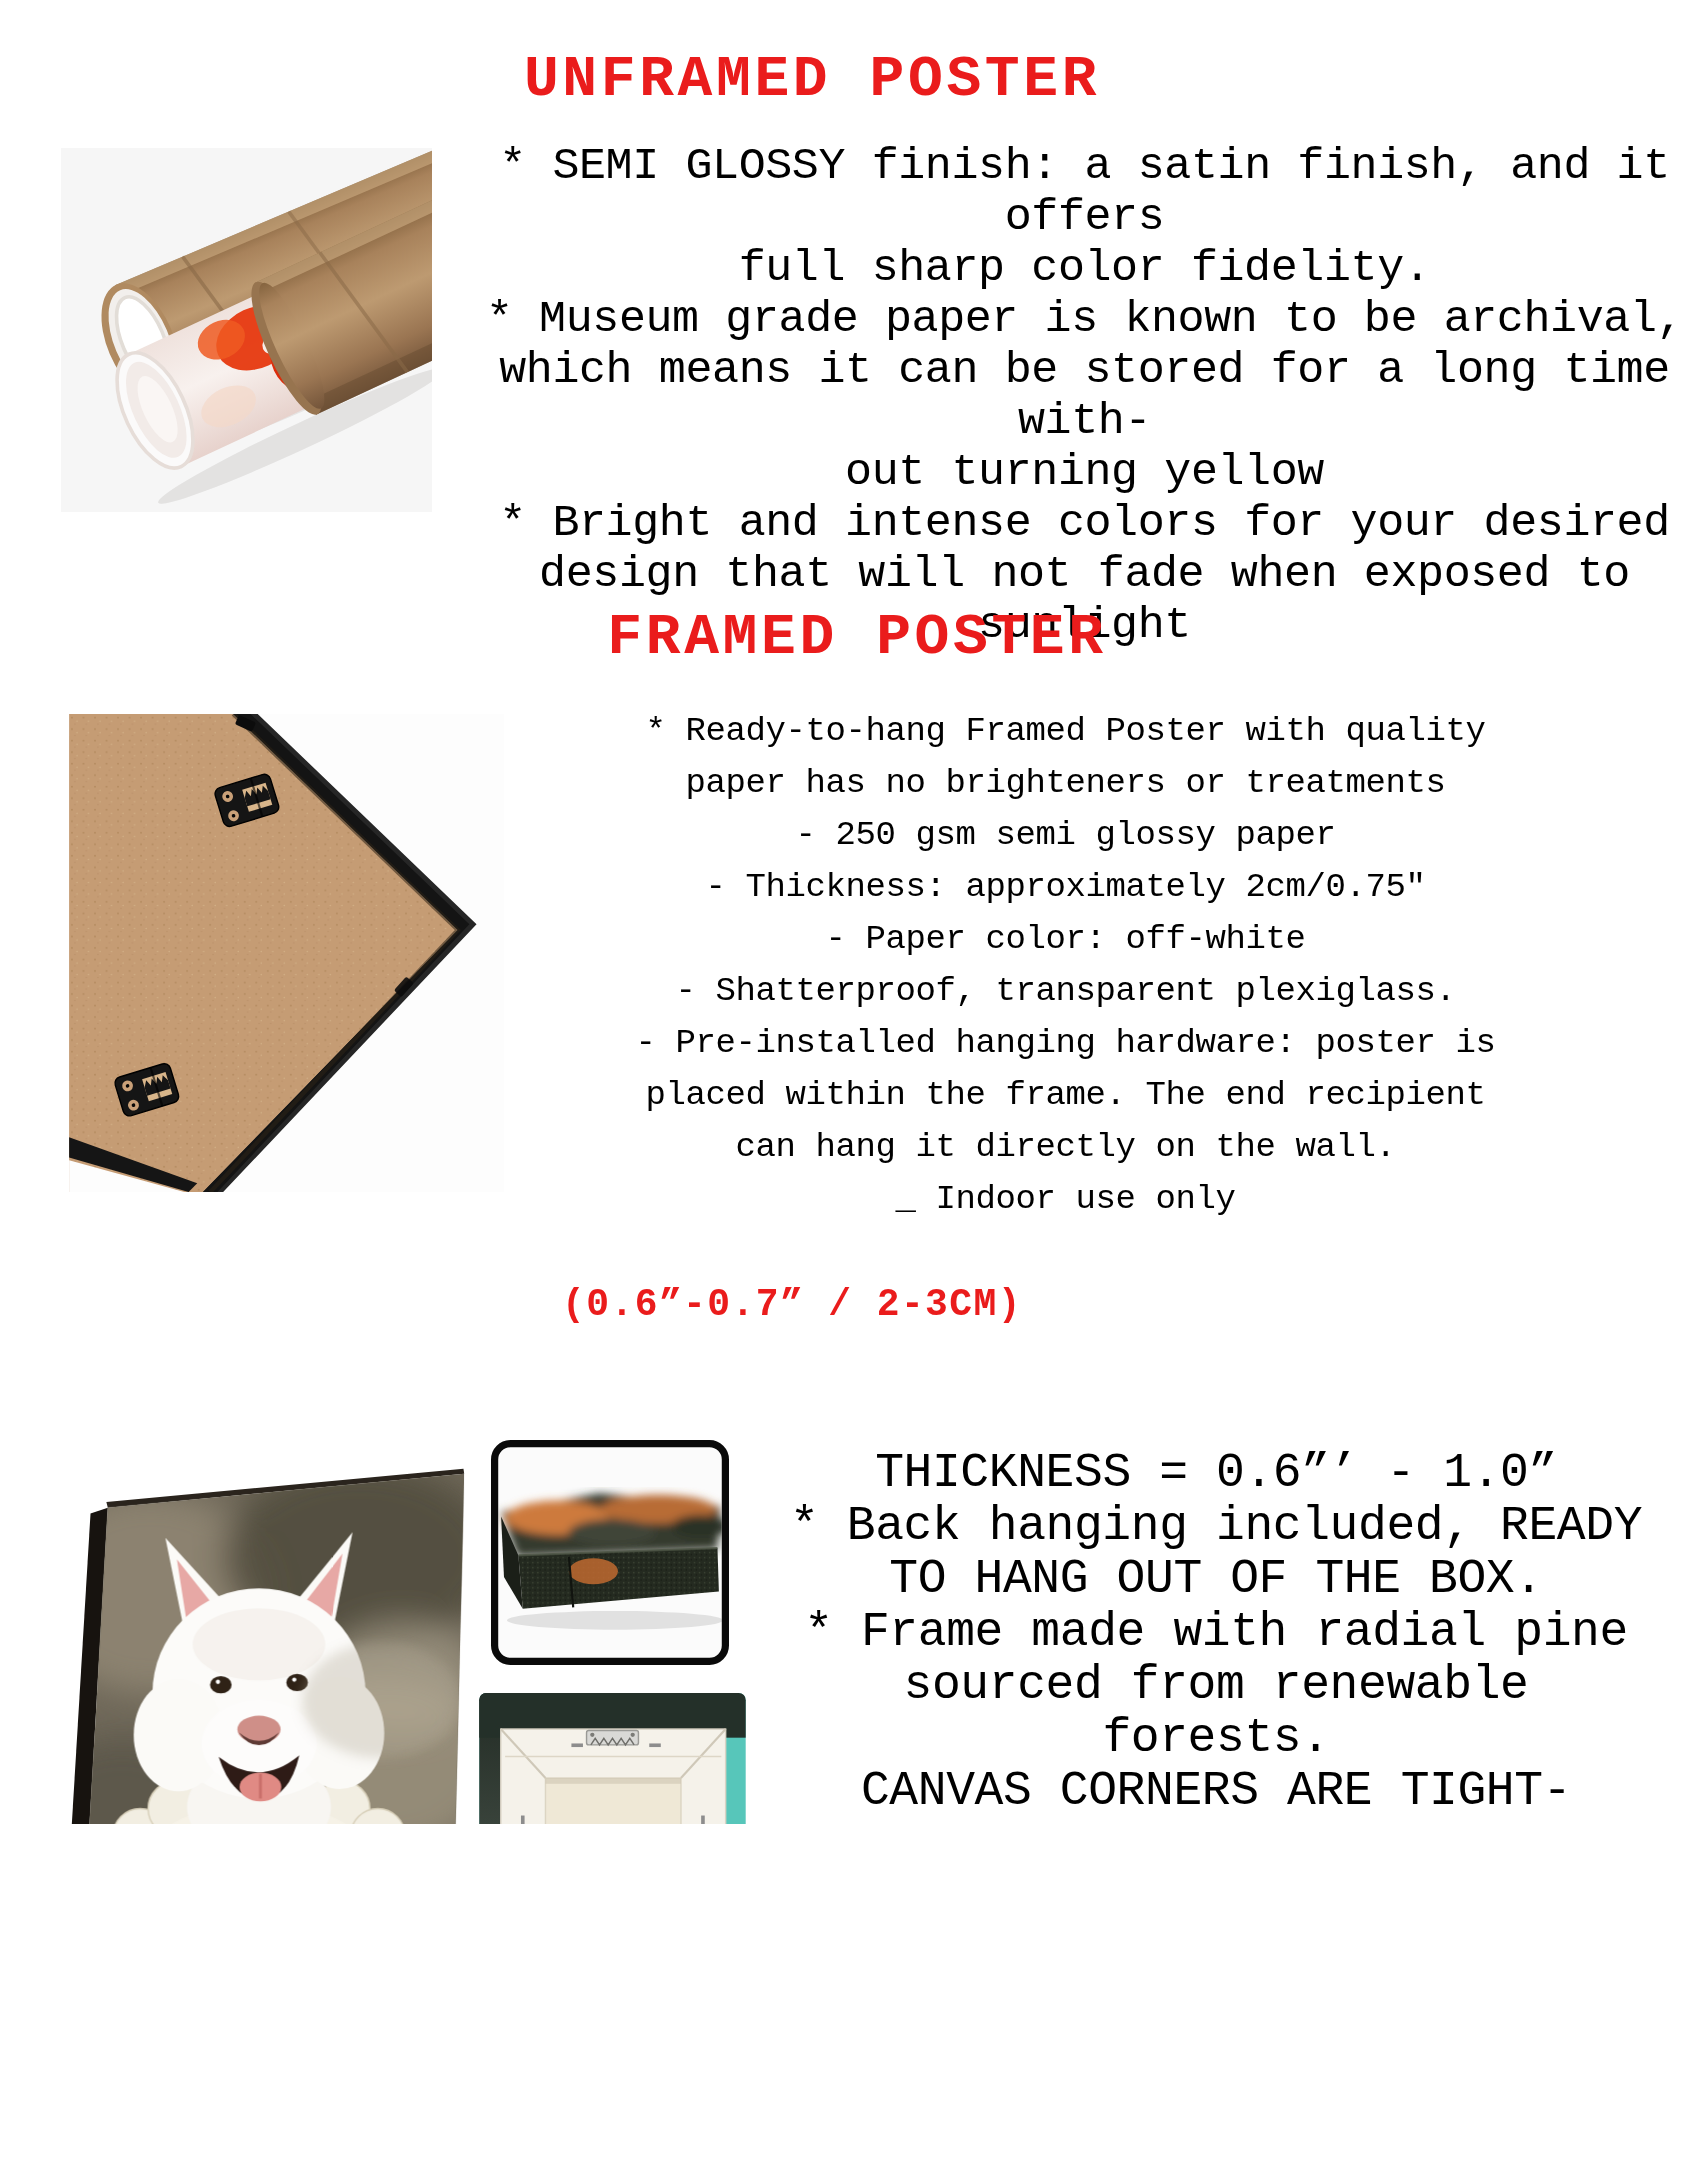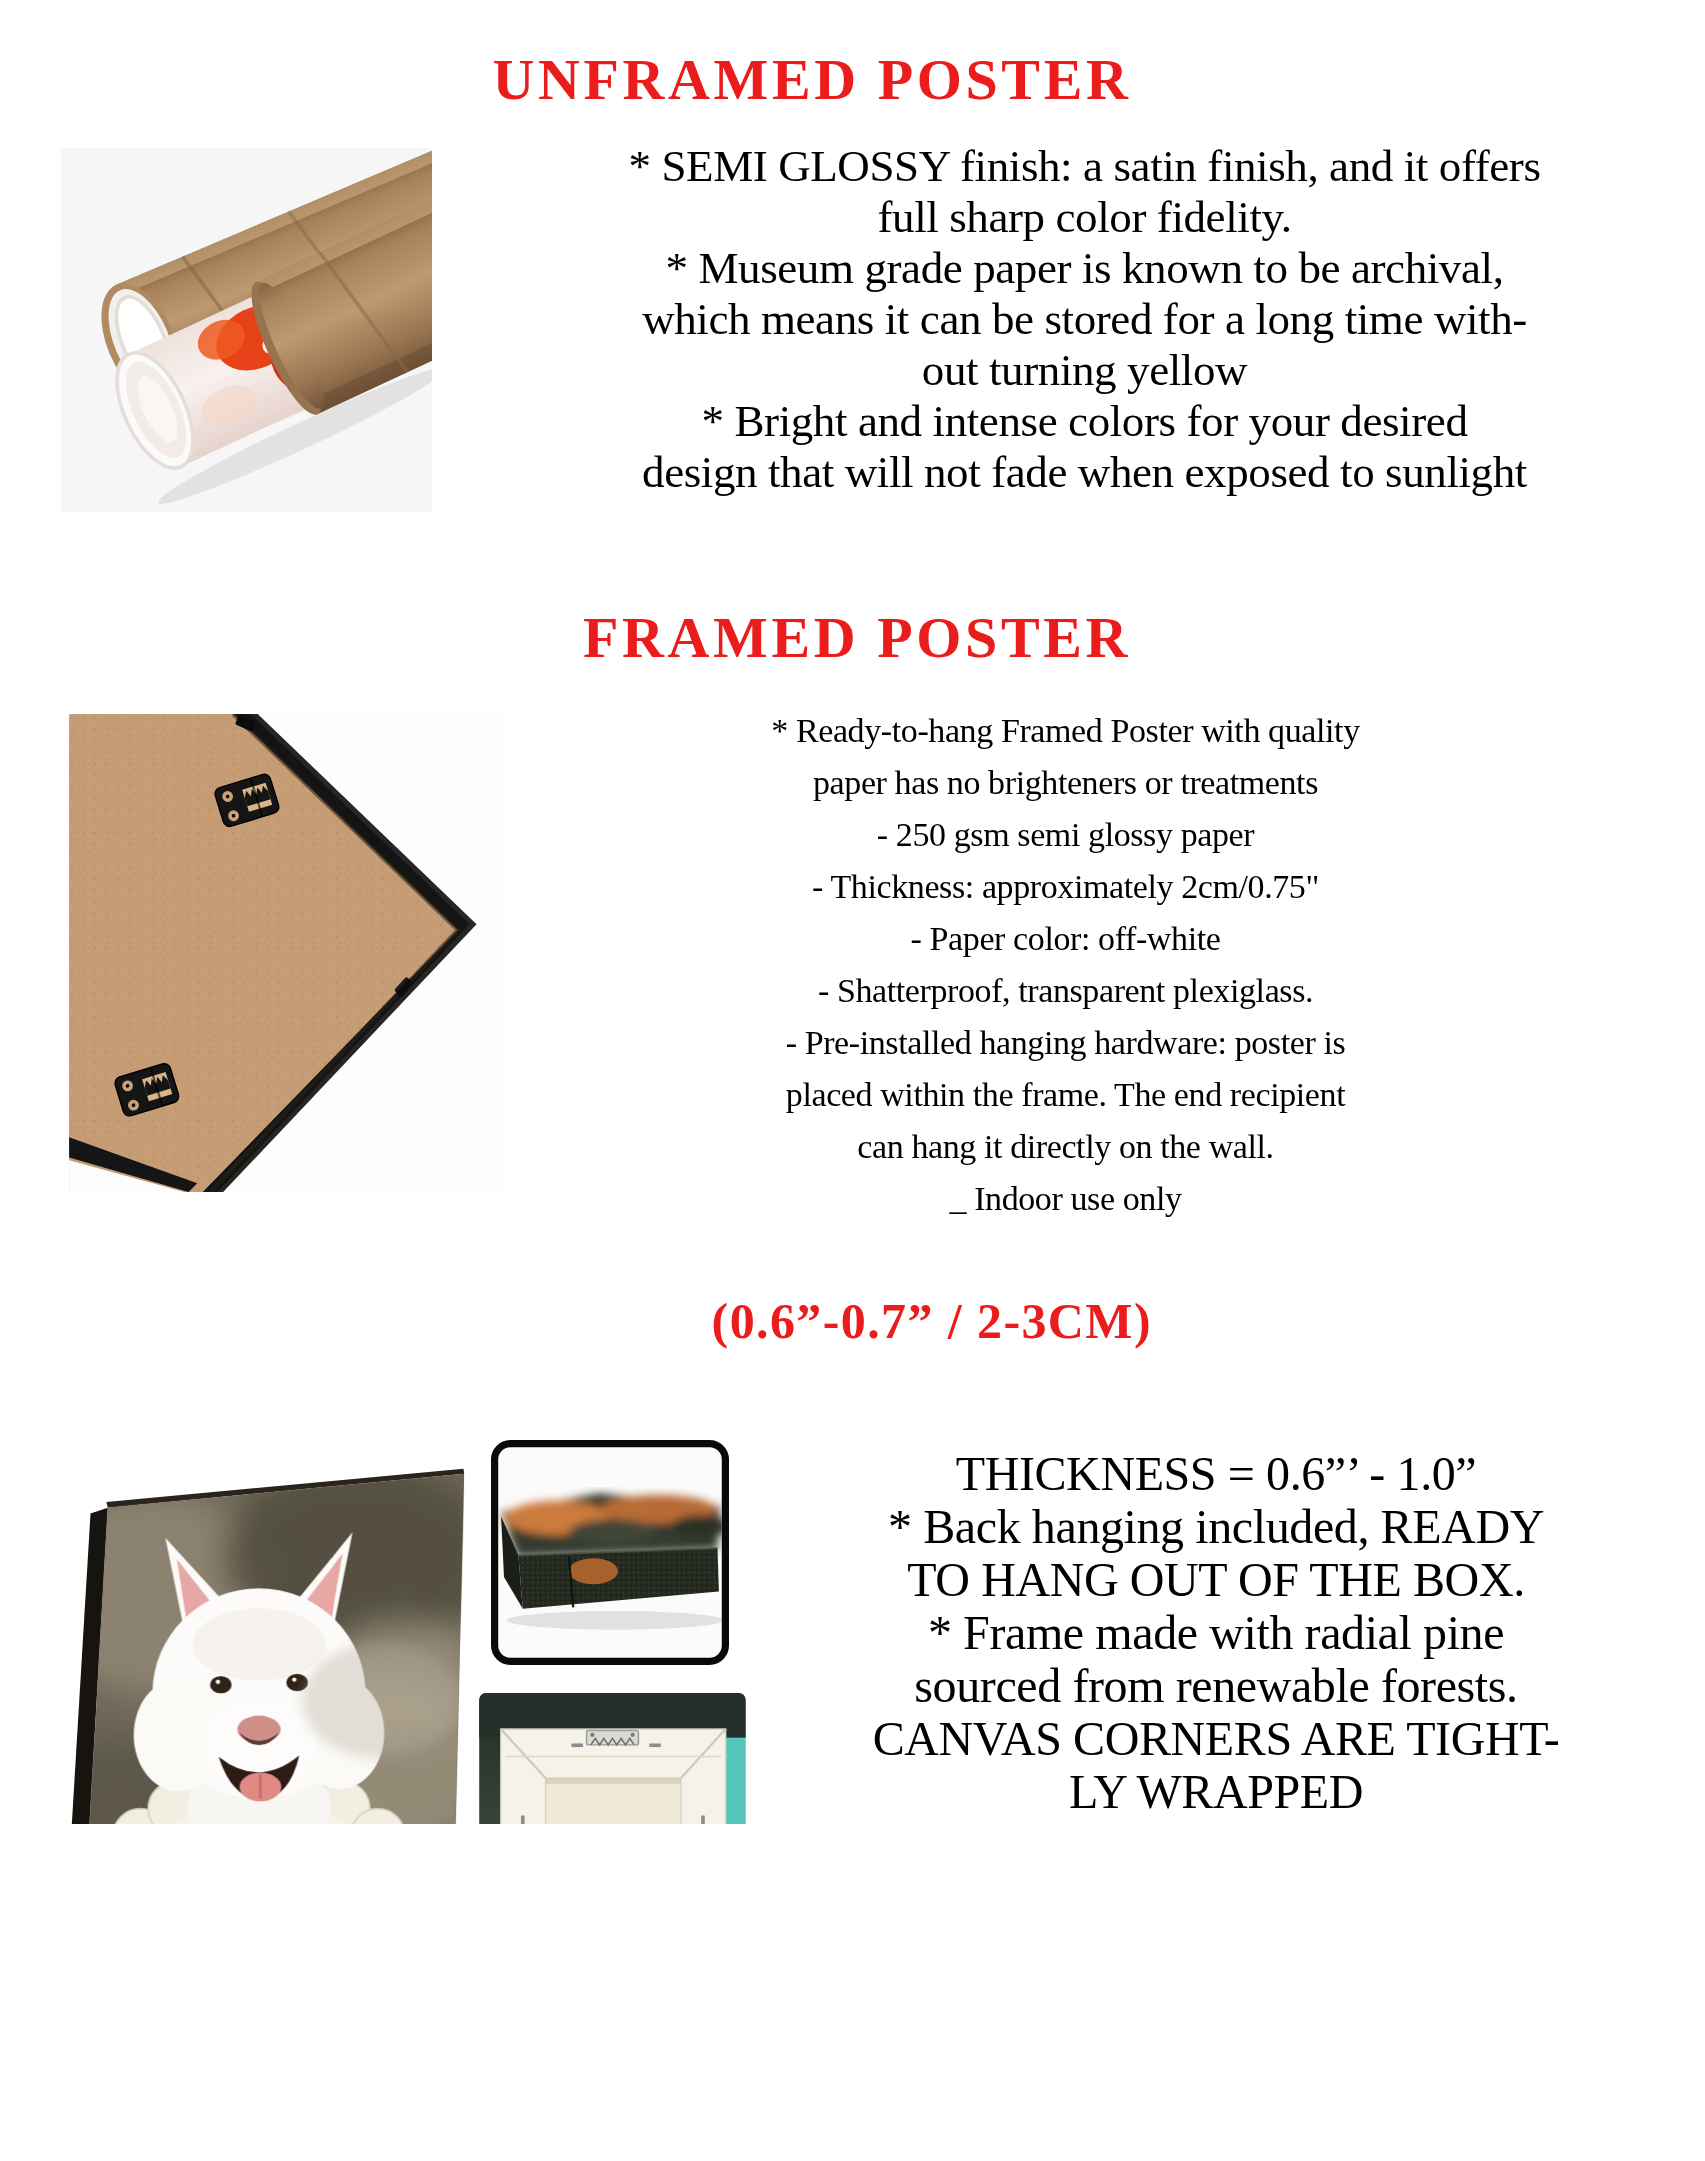--- a/index.html
+++ b/index.html
@@ -1,27 +1,27 @@
 <!DOCTYPE html>
 <html style="--accent: #ea1c1c;font-size:11.5px"><head>
 <meta charset="utf-8">
 <style>
   html,body{margin:0;padding:0;background:#ffffff;}
   .sheet{
     position:relative;width:1705px;height:1824px;background:#ffffff;overflow:hidden;
-    font-family:Liberation Serif, serif;color:#000;
+    font-family:Liberation Mono, monospace;color:#000;
   }
   .sec-title{
     position:absolute;margin:0;font-weight:bold;color:var(--accent,#ea1c1c);
     font-size:58px;line-height:1.02;letter-spacing:3.6px;text-align:center;white-space:nowrap;
   }
   #title-unframed{left:452px;top:50px;width:720px;}
   #title-framed{left:497px;top:608px;width:720px;}
   #title-slim{left:432px;top:1277px;width:720px;}
-  #title-slim .sub{display:block;font-size:50px;letter-spacing:1.4px;margin-top:19px;text-align:right;}
+  #title-slim .sub{display:block;font-size:38px;letter-spacing:1.4px;margin-top:9px;}
   .body-text{
     position:absolute;white-space:pre-line;color:#000;letter-spacing:-0.4px;text-align:center;
   }
   #body-unframed{left:463px;top:141px;width:1243px;font-size:45px;line-height:51px;}
   #body-framed{left:525px;top:705px;width:1081px;font-size:34px;line-height:52px;}
   #body-slim{left:780px;top:1447px;width:872px;font-size:48px;line-height:53px;}
   figure{position:absolute;margin:0;padding:0;}
   figure svg{display:block;width:100%;height:100%;}
   #fig-tubes{left:61px;top:148px;width:371px;height:364px;}
   #fig-frame{left:69px;top:714px;width:435px;height:478px;}

